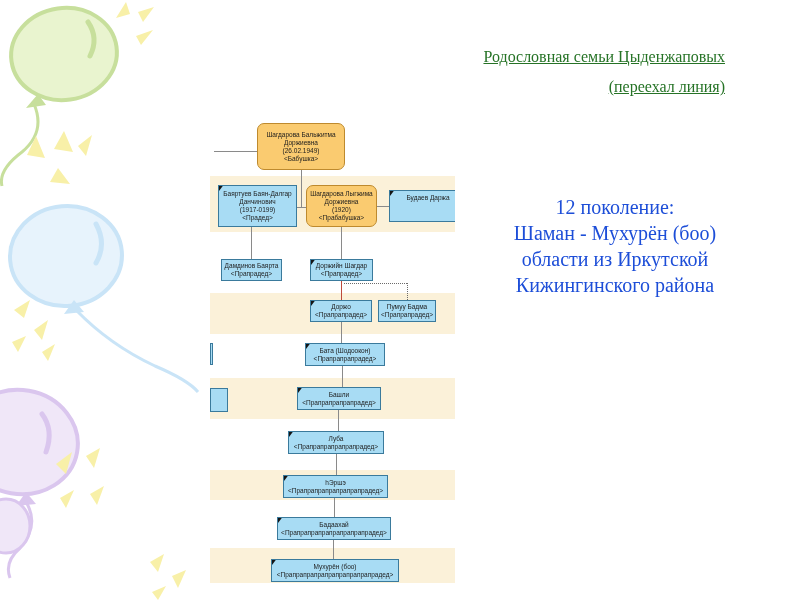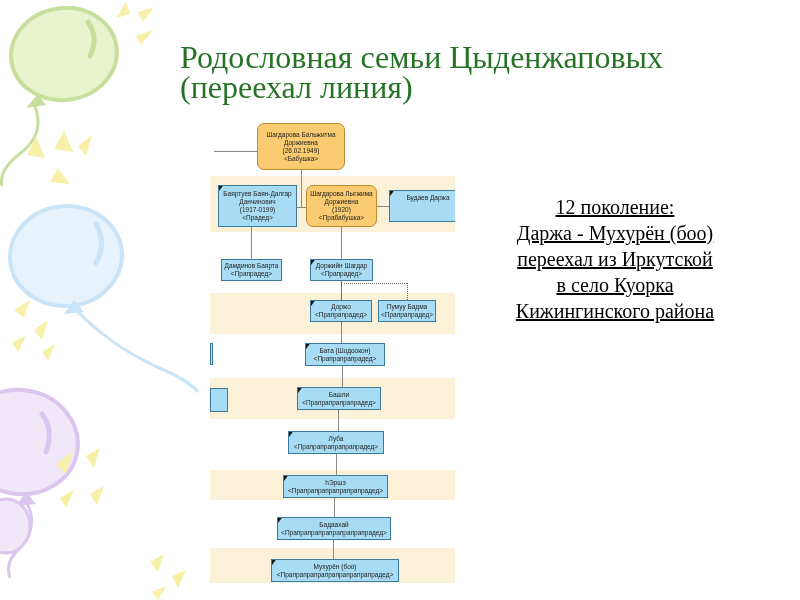--- a/index.html
+++ b/index.html
@@ -1,20 +1,20 @@
 <!DOCTYPE html>
 <html><head>
 <meta charset="utf-8">
 <style>
   html,body{margin:0;padding:0;background:#ffffff;}
   .slide{position:relative;width:800px;height:600px;background:#ffffff;overflow:hidden;
          font-family:"Liberation Sans",sans-serif;}
   .balloons{position:absolute;left:0;top:0;pointer-events:none;}
-  .title{position:absolute;left:180px;top:42px;width:545px;text-align:left;
-         font-family:"Liberation Serif",serif;font-size:32px;line-height:30px;color:#267326;}
+  .title{position:absolute;left:180px;top:42px;width:545px;text-align:right;
+         font-family:"Liberation Serif",serif;font-size:16px;line-height:30px;color:#267326;text-decoration:underline;}
   .annotation{position:absolute;left:478px;top:194px;width:274px;text-align:center;
          font-family:"Liberation Serif",serif;font-size:20px;line-height:26px;color:#32329E;}
   .tree{position:absolute;left:210px;top:113px;width:245px;height:480px;background:#fff;overflow:hidden;}
   .band{position:absolute;left:0;width:100%;background:#FBF1D9;}
   .node{position:absolute;box-sizing:border-box;display:flex;flex-direction:column;
         justify-content:center;align-items:center;text-align:center;
         font-size:6.5px;line-height:8px;color:#1c1c1c;overflow:hidden;}
   .node.male{background:#A8DCF4;border:1px solid #3A7A9C;}
   .node.female{background:#FACB70;border:1px solid #BE8A2E;border-radius:7px;}
   .node.top-align{justify-content:flex-start;padding-top:3px;}
@@ -86,25 +86,24 @@
       <polygon points="172,576 186,570 178,588"></polygon>
       <polygon points="152,592 166,586 158,600"></polygon>
     </g>
   </svg>
 
   <div class="title">
     <div>Родословная семьи Цыденжаповых</div>
     <div>(переехал линия)</div>
   </div>
 
-  <div class="annotation" id="annotation" style="color: #000000; text-decoration: underline;">
+  <div class="annotation" id="annotation" style="color: #1d4ed8;">
       <div>12 поколение:</div>
-      <div>Даржа - Мухурён (боо)</div>
-      <div>переехал из Иркутской</div>
-      <div>в село Куорка</div>
+      <div>Шаман - Мухурён (боо)</div>
+      <div>области из Иркутской</div>
       <div>Кижингинского района</div>
     </div>
 
   <div class="tree" id="tree">
       <div class="band" style="top: 63px; height: 56px; background: rgb(251, 241, 217);"></div>
       <div class="band" style="top: 180px; height: 41px; background: rgb(251, 241, 217);"></div>
       <div class="band" style="top: 265px; height: 41px; background: rgb(251, 241, 217);"></div>
       <div class="band" style="top: 357px; height: 30px; background: rgb(251, 241, 217);"></div>
       <div class="band" style="top: 435px; height: 35px; background: rgb(251, 241, 217);"></div>
       <div class="connector" style="left: 4px; top: 38px; width: 43px; height: 1px;"></div>

